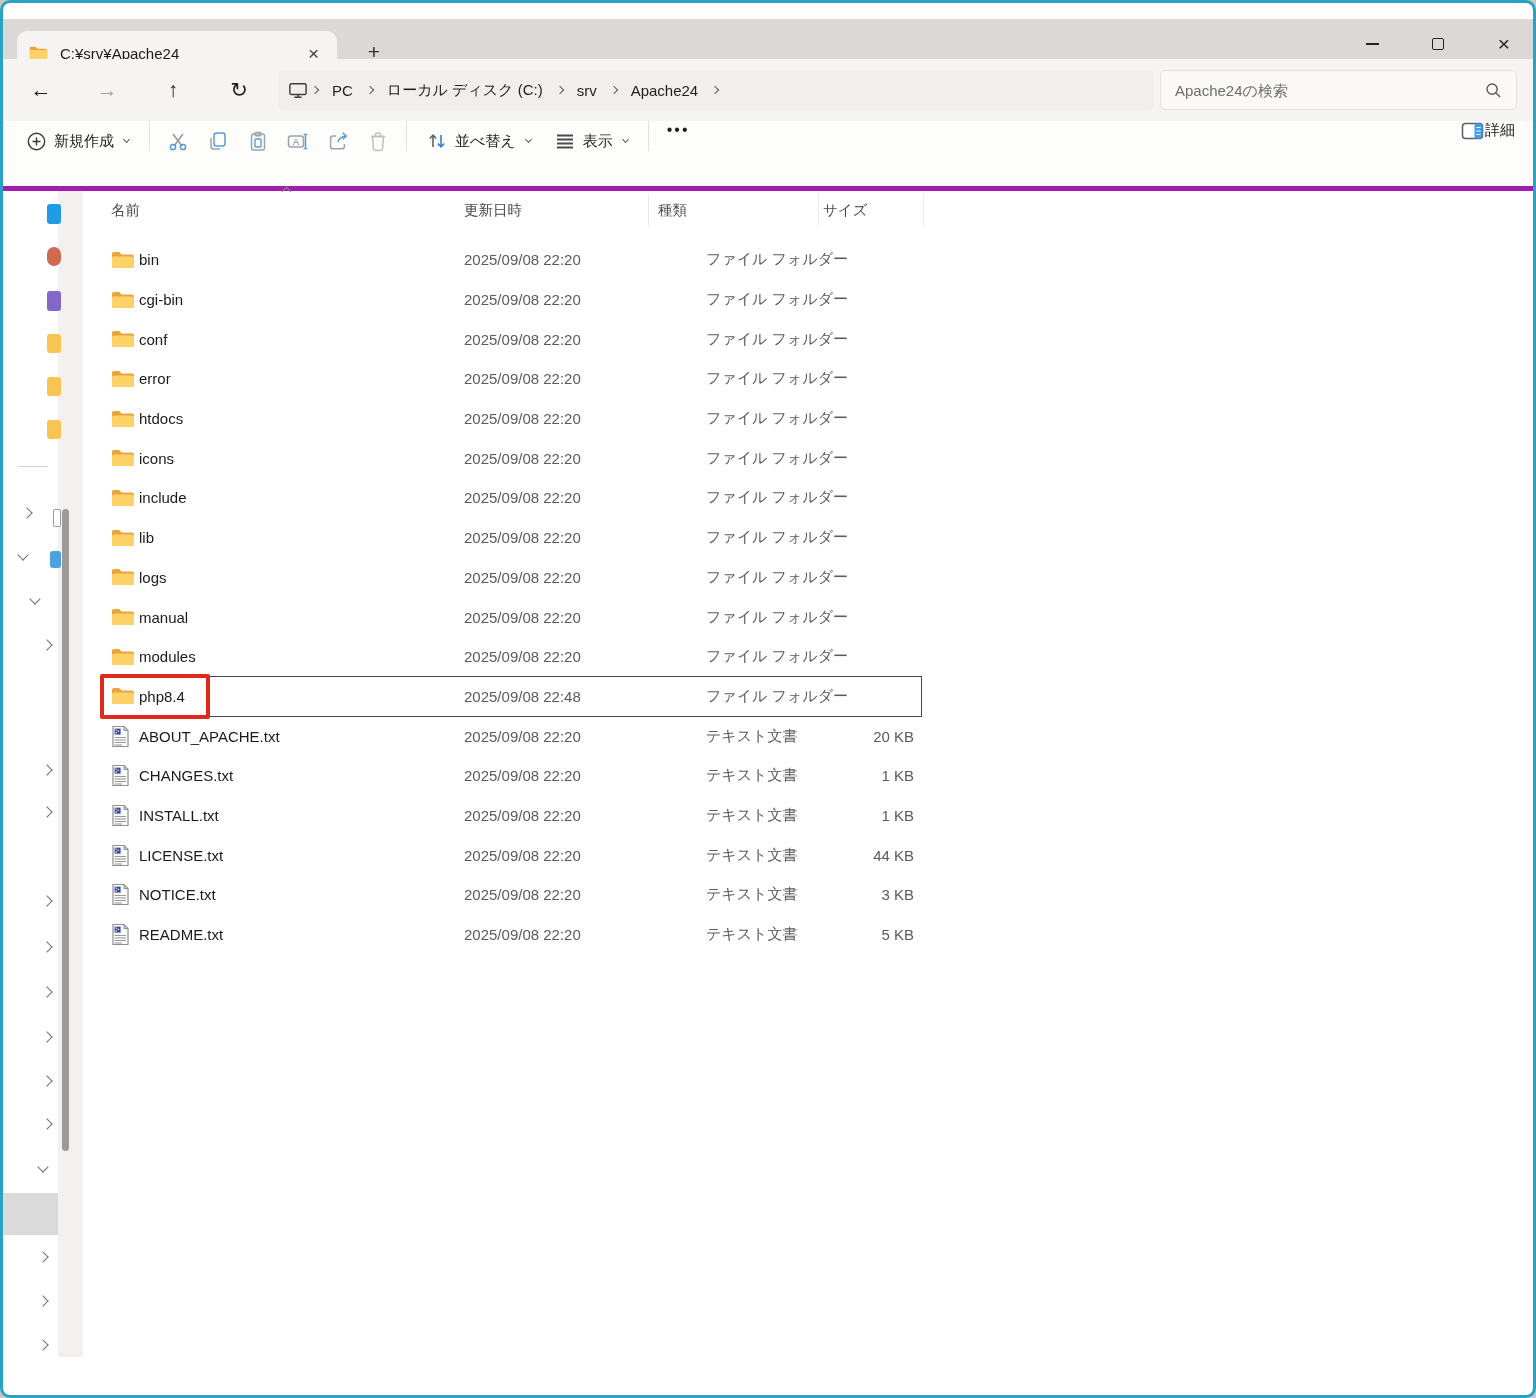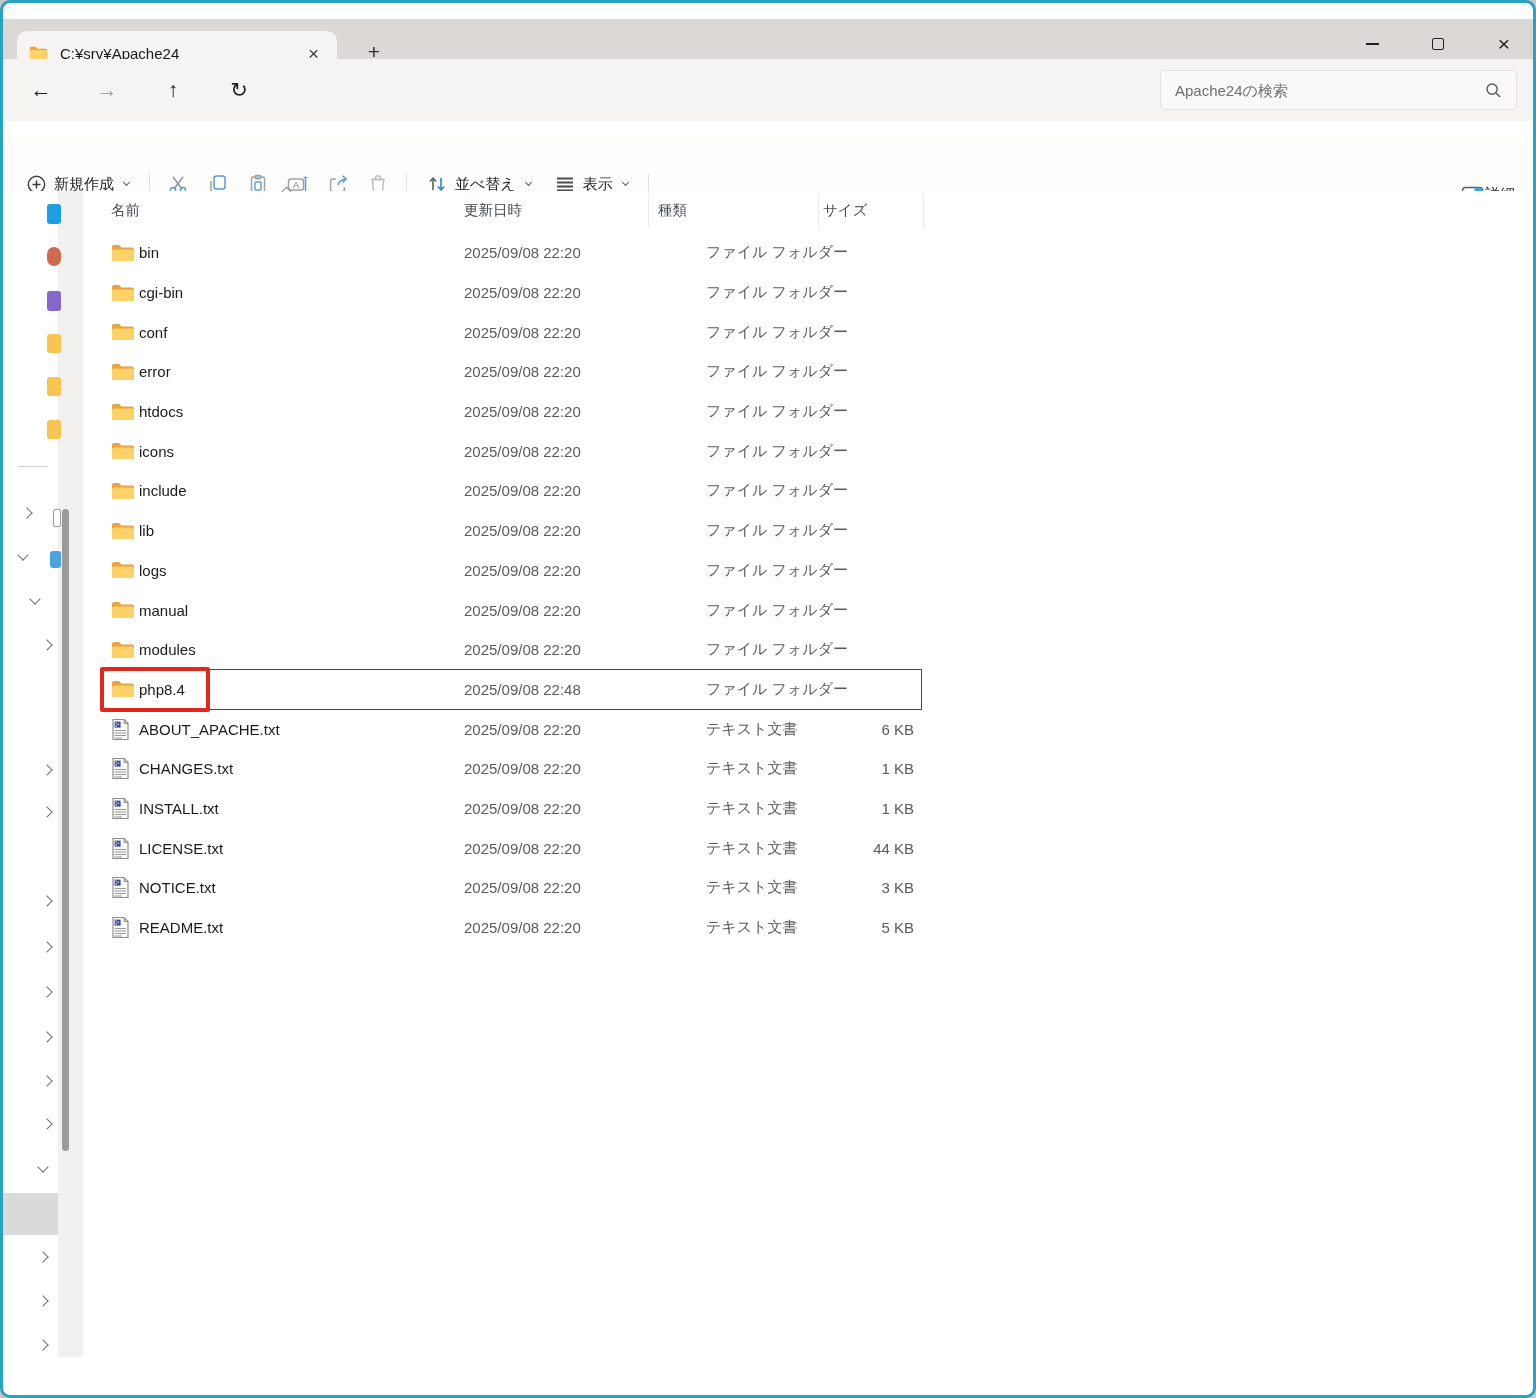--- a/index.html
+++ b/index.html
@@ -32,21 +32,21 @@
   }
   .crumb { padding:0 10px; white-space:nowrap; }
   .crumb-sep { display:inline-block; width:6px; height:6px; border:solid #5d5d5d; border-width:1.5px 1.5px 0 0; transform:rotate(45deg); margin:0 4px; }
   #searchbox {
     position:absolute; right:16px; top:11px; width:357px; height:40px; background:#faf9f8;
     border:1px solid #e3e1df; border-radius:5px; display:flex; align-items:center; padding:0 14px;
   }
   #searchbox input { flex:1; border:none; outline:none; background:transparent; font-size:15px; color:#1d4ed8; font-family:inherit; }
   #searchbox input::placeholder { color:#6f6f6f; }
   
-  #toolbar { position:absolute; left:0; top:132px; width:100%; height:70px; background:#fdfdfc; border-bottom:1px solid #a21caf; display:flex; align-items:flex-end; }
+  #toolbar { position:absolute; left:0; top:118px; width:100%; height:70px; background:#fdfdfc; border-bottom:5px solid #a21caf; display:flex; align-items:flex-start; }
   .tb-div { width:1px; height:30px; background:#e2e0de; margin:0 8px; }
   .tb-btn { display:flex; align-items:center; gap:8px; padding:0 12px; height:40px; font-size:15px; color:#1d1d1d; }
   .tb-ico { width:40px; height:40px; display:flex; align-items:center; justify-content:center; }
   .caret { display:inline-block; width:5px; height:5px; border:solid #5c5c5c; border-width:1.4px 1.4px 0 0; transform:rotate(135deg); margin-left:2px; margin-top:-3px; }
   #tb-right { position:absolute; right:18px; display:flex; align-items:center; gap:1px; font-size:15px; color:#1d1d1d; }
   #more-dots { font-size:16px; letter-spacing:2px; color:#1d1d1d; padding:0 10px; }
   
   #sidebar { position:absolute; left:0; top:188px; width:80px; bottom:38px; background:#fff; overflow:hidden; }
   #side-gutter { position:absolute; left:55px; top:0; width:25px; height:100%; background:#f2f1f0; }
   #side-thumb { position:absolute; left:59px; top:318px; width:7px; height:642px; background:#9b9b9b; border-radius:4px; }
@@ -55,21 +55,21 @@
   .side-hover { position:absolute; left:0; width:55px; height:42px; background:#dadada; }
   .chev { position:absolute; width:8px; height:8px; border:solid #6f6f6f; border-width:1.6px 1.6px 0 0; }
   .chev.r { transform:rotate(45deg); }
   .chev.d { transform:rotate(135deg); }
   
   #filearea { position:absolute; left:80px; top:188px; right:0; bottom:38px; background:#fff; }
   #colheader { position:absolute; left:0; top:0; width:845px; height:40px; font-size:14.5px; color:#45494e; }
   #colheader .h { position:absolute; top:10px; }
   .hdiv { position:absolute; top:3px; width:1px; height:33px; background:#eceae8; }
   #sort-ind { position:absolute; left:200px; top:-3px; width:7px; height:7px; border:solid #8a8a8a; border-width:1.6px 1.6px 0 0; transform:rotate(-45deg); }
-  #rows { position:absolute; left:18px; top:42px; width:820px; }
+  #rows { position:absolute; left:18px; top:49px; width:820px; }
   .row { position:relative; height:39.7px; display:flex; align-items:center; font-size:15px; color:#1b1b1b; }
   .row.sel { box-shadow:0 0 0 1px #4a4a4a; }
   .row .ficon { position:absolute; left:10px; width:24px; height:22px; display:flex; align-items:center; }
   .row .fname { position:absolute; left:38px; white-space:nowrap; }
   .row .fdate { position:absolute; left:363px; color:#5b5b5b; }
   .row .ftype { position:absolute; left:557px; color:#5b5b5b;margin-left:48px; }
   .row .fsize { position:absolute; right:7px; color:#5b5b5b; }
   .red-box { position:absolute; left:-1px; top:-3px; width:110px; height:45px; border:4px solid #e0281c; border-radius:2px; z-index:6; pointer-events:none; }
   
   #statusbar { position:absolute; left:0; bottom:0; width:100%; height:38px; background:#fff; display:flex; align-items:center; }
@@ -106,20 +106,38 @@
       <span class="wc close">×</span>
     </div>
   </div>
 
   <div id="addrrow">
     <div class="navbtn" style="left:20px">←</div>
     <div class="navbtn dis" style="left:86px">→</div>
     <div class="navbtn" style="left:152px">↑</div>
     <div class="navbtn" style="left:218px">↻</div>
 
+    <div id="breadcrumb">
+      <svg width="20" height="18" viewBox="0 0 22 20">
+        <rect x="2" y="3" width="18" height="12" rx="1.8" fill="none" stroke="#3c3c3c" stroke-width="1.6"></rect>
+        <line x1="11" y1="15" x2="11" y2="18" stroke="#3c3c3c" stroke-width="1.6"></line>
+        <line x1="7" y1="18" x2="15" y2="18" stroke="#3c3c3c" stroke-width="1.6"></line>
+      </svg>
+      <span id="crumbs" style="display:flex;align-items:center">
+          <span class="crumb-sep"></span>
+          <span class="crumb">PC</span>
+          <span class="crumb-sep"></span>
+          <span class="crumb">ローカル ディスク (C:)</span>
+          <span class="crumb-sep"></span>
+          <span class="crumb">srv</span>
+          <span class="crumb-sep"></span>
+          <span class="crumb">Apache24</span>
+          <span class="crumb-sep"></span>
+        </span>
+    </div>
 
     <div id="searchbox">
       <input type="text" placeholder="Apache24の検索" style="">
       <svg width="17" height="17" viewBox="0 0 18 18">
         <circle cx="7.5" cy="7.5" r="5.4" fill="none" stroke="#5a5a5a" stroke-width="1.5"></circle>
         <line x1="11.6" y1="11.6" x2="16" y2="16" stroke="#5a5a5a" stroke-width="1.5"></line>
       </svg>
     </div>
   </div>
 
@@ -403,21 +421,21 @@
               <rect x="4.6" y="7.2" width="1.4" height="1.4" fill="#e8e8e8"></rect>
               <line x1="3.6" y1="12.5" x2="15" y2="12.5" stroke="#9b9b9b" stroke-width="1.1"></line>
               <line x1="3.6" y1="15" x2="15" y2="15" stroke="#9b9b9b" stroke-width="1.1"></line>
               <line x1="3.6" y1="17.5" x2="15" y2="17.5" stroke="#9b9b9b" stroke-width="1.1"></line>
               <line x1="3.6" y1="20" x2="11" y2="20" stroke="#9b9b9b" stroke-width="1.1"></line>
             </svg>
           </span>
           <span class="fname">ABOUT_APACHE.txt</span>
           <span class="fdate">2025/09/08 22:20</span>
           <span class="ftype">テキスト文書</span>
-          <span class="fsize">6 KB</span>
+          <span class="fsize">20 KB</span>
         </div>
         <div class="row">
           <span class="ficon">
             <svg width="19" height="23" viewBox="0 0 19 23">
               <path d="M2 1.5h11l4 4V21.5H2z" fill="#fff" stroke="#8f8f8f" stroke-width="1.2"></path>
               <path d="M13 1.5l4 4h-4z" fill="#d9d9d9" stroke="#8f8f8f" stroke-width="1"></path>
               <rect x="3.6" y="3.6" width="6" height="6" fill="#2d46b9"></rect>
               <rect x="4.4" y="4.4" width="1.4" height="1.4" fill="#f4d23c"></rect>
               <rect x="6.6" y="5.6" width="1.4" height="1.4" fill="#e8e8e8"></rect>
               <rect x="4.6" y="7.2" width="1.4" height="1.4" fill="#e8e8e8"></rect>

